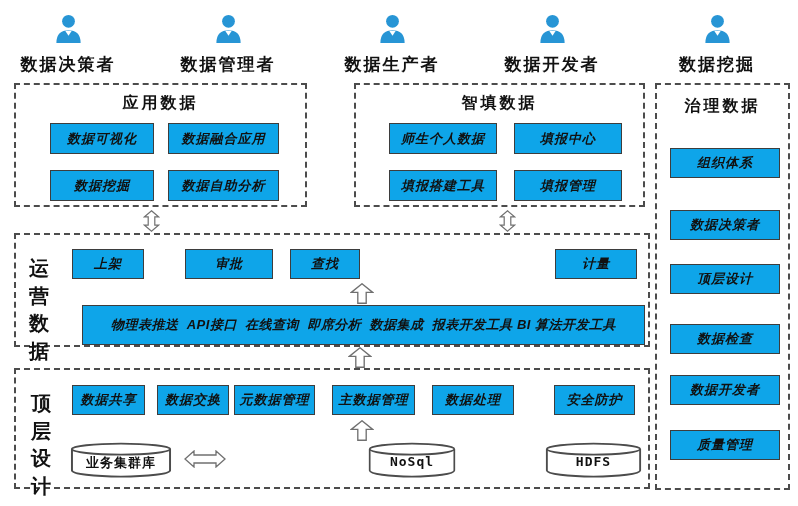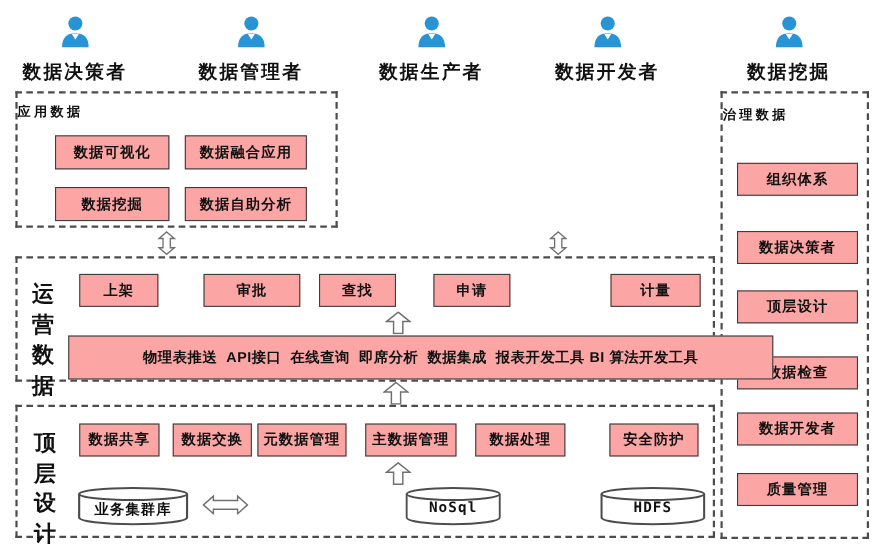--- a/index.html
+++ b/index.html
@@ -6,26 +6,26 @@
   .canvas {
     position:relative; width:798px; height:506px; background:#ffffff;
     font-family:"Liberation Sans", sans-serif; color:#111; overflow:hidden;
   }
   
   .person { position:absolute; top:13px; width:100px; text-align:center; }
   .person svg { width:31px; height:31px; display:inline-block; }
   .person-label { margin-top:5px; font-size:17px; font-weight:700; letter-spacing:2px; white-space:nowrap; }
   
   .sec { position:absolute; border:2px dashed #4c4c4c; background:#fff; box-sizing:border-box; }
-  .sec-title { position:absolute; left:0; width:100%; text-align:left; font-size:12px; font-weight:700; letter-spacing:3px; }
+  .sec-title { position:absolute; left:0; width:100%; text-align:center; font-size:16px; font-weight:700; letter-spacing:3px; }
   
   .box {
-    position:absolute; border:1.5px solid #3d3d3d; background:#fca5a5; box-sizing:border-box;
+    position:absolute; border:1.5px solid #3d3d3d; background:#0ea5e9; box-sizing:border-box;
     display:flex; align-items:center; justify-content:center;
-    font-size:13px; font-weight:600; letter-spacing:1px; white-space:nowrap;
+    font-size:13px; font-weight:600; letter-spacing:1px; white-space:nowrap;font-style:italic;
   }
   .wide-box { font-size:13px; white-space:pre; letter-spacing:0.5px; }
   
   .v-title {
     position:absolute; width:16px; text-align:center; word-break:break-all;
     font-size:20px; font-weight:700; line-height:1.38;
   }
   
   .cyl { position:absolute; top:72px; height:36px; }
   .cyl svg { position:absolute; left:0; top:0; width:100%; height:100%; }
@@ -82,44 +82,50 @@
   </div>
 
   <div class="sec" style="left:14px; top:83px; width:293px; height:124px">
     <div class="sec-title" style="top:8px">应用数据</div>
     <div class="box" style="left:34px;  top:38px; width:104px; height:31px">数据可视化</div>
     <div class="box" style="left:152px; top:38px; width:111px; height:31px">数据融合应用</div>
     <div class="box" style="left:34px;  top:85px; width:104px; height:31px">数据挖掘</div>
     <div class="box" style="left:152px; top:85px; width:111px; height:31px">数据自助分析</div>
   </div>
 
+  <div class="sec" style="left:354px; top:83px; width:291px; height:124px">
+    <div class="sec-title" style="top:8px">智填数据</div>
+    <div class="box" style="left:33px;  top:38px; width:108px; height:31px">师生个人数据</div>
+    <div class="box" style="left:158px; top:38px; width:108px; height:31px">填报中心</div>
+    <div class="box" style="left:33px;  top:85px; width:108px; height:31px">填报搭建工具</div>
+    <div class="box" style="left:158px; top:85px; width:108px; height:31px">填报管理</div>
+  </div>
 
   <div class="sec" style="left:655px; top:83px; width:135px; height:407px">
     <div class="sec-title" style="top:11px">治理数据</div>
     <div class="box" style="left:13px; top:63px;  width:110px; height:30px">组织体系</div>
     <div class="box" style="left:13px; top:125px; width:110px; height:30px">数据决策者</div>
     <div class="box" style="left:13px; top:179px; width:110px; height:30px">顶层设计</div>
     <div class="box" style="left:13px; top:239px; width:110px; height:30px">数据检查</div>
     <div class="box" style="left:13px; top:290px; width:110px; height:30px">数据开发者</div>
     <div class="box" style="left:13px; top:345px; width:110px; height:30px">质量管理</div>
   </div>
 
   <div class="sec" style="left:14px; top:233px; width:636px; height:114px">
     <div class="v-title" style="left:13px; top:20px">运营数据</div>
     <div class="box" style="left:56px;  top:14px; width:72px; height:30px">上架</div>
     <div class="box" style="left:169px; top:14px; width:88px; height:30px">审批</div>
     <div class="box" style="left:274px; top:14px; width:70px; height:30px">查找</div>
-    <div class="box" style="left:378px; top:14px; width:70px; height:30px">申请</div>
     <div class="box" style="left:539px; top:14px; width:82px; height:30px">计量</div>
     <div class="arrow" style="left:334px; top:48px; width:24px; height:21px">
       <svg viewBox="0 0 24 22">
           <polygon points="12,0.8 23.2,9.8 16.4,9.8 16.4,21.2 7.6,21.2 7.6,9.8 0.8,9.8" fill="#fff" stroke="#707070" stroke-width="1.4"></polygon>
         </svg>
     </div>
-    <div class="box wide-box" style="left:46px; top:70px; width:641px; height:40px">物理表推送  API接口  在线查询  即席分析  数据集成  报表开发工具 BI 算法开发工具</div>
+    <div class="box wide-box" style="left:66px; top:70px; width:563px; height:40px">物理表推送  API接口  在线查询  即席分析  数据集成  报表开发工具 BI 算法开发工具</div>
   </div>
 
   <div class="sec" style="left:14px; top:368px; width:636px; height:121px">
     <div class="v-title" style="left:15px; top:20px">顶层设计</div>
     <div class="box" style="left:56px;  top:15px; width:73px; height:30px">数据共享</div>
     <div class="box" style="left:141px; top:15px; width:72px; height:30px">数据交换</div>
     <div class="box" style="left:218px; top:15px; width:81px; height:30px">元数据管理</div>
     <div class="box" style="left:316px; top:15px; width:83px; height:30px">主数据管理</div>
     <div class="box" style="left:416px; top:15px; width:82px; height:30px">数据处理</div>
     <div class="box" style="left:538px; top:15px; width:81px; height:30px">安全防护</div>

